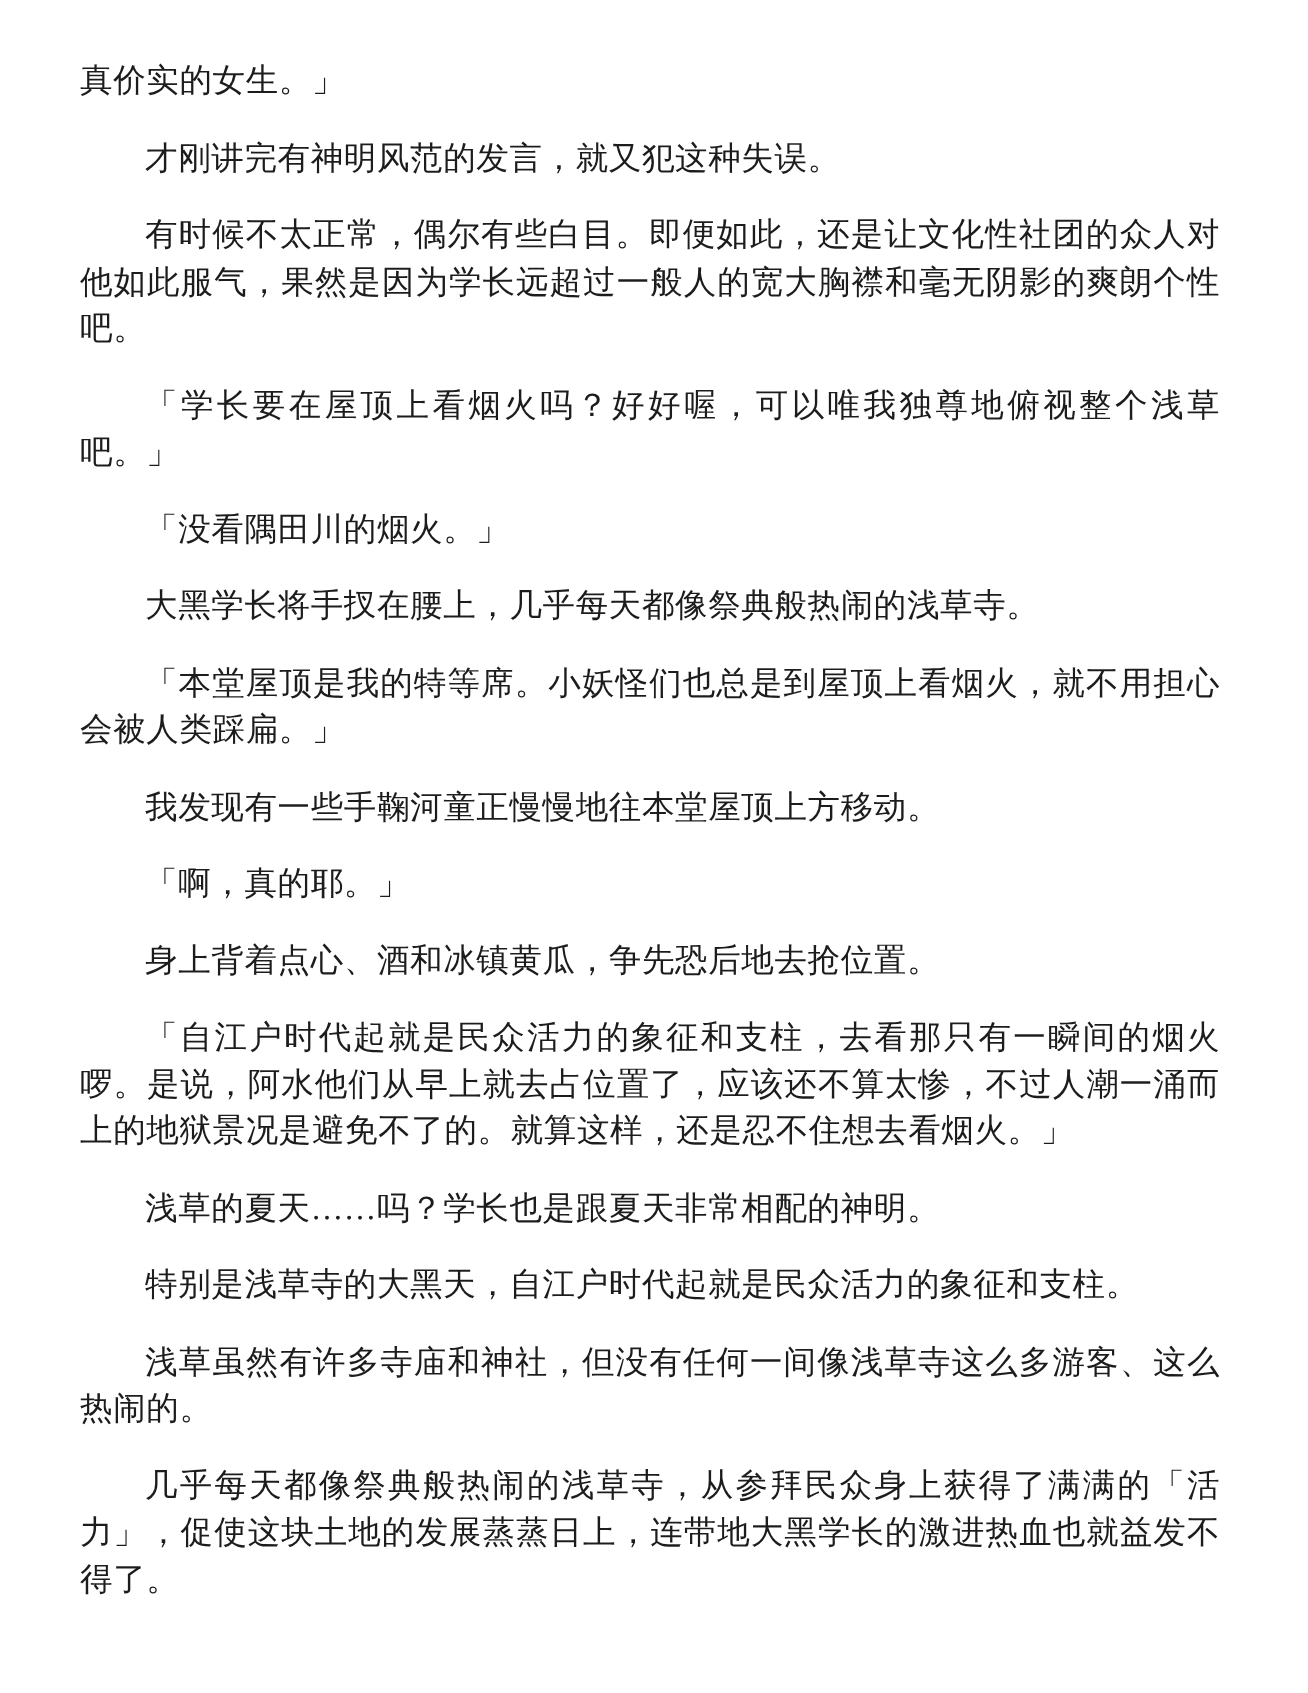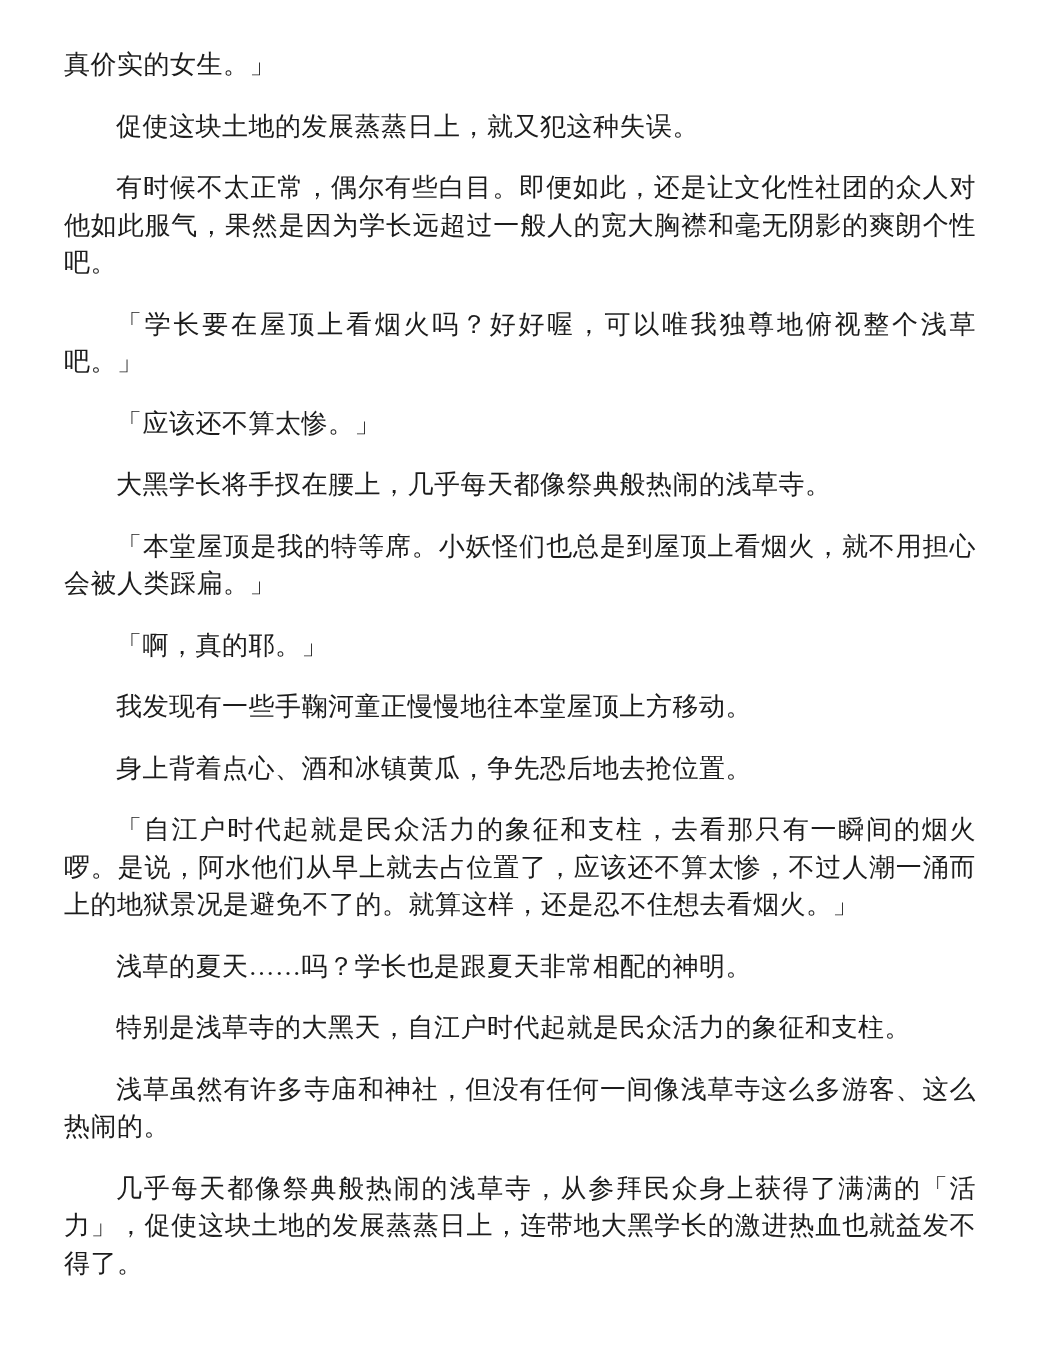--- a/index.html
+++ b/index.html
@@ -36,28 +36,28 @@
   p.para.no-indent {
     text-indent: 0;
   }
 </style>
 </head>
 <body style="background: rgb(255, 255, 255);">
 
 <div class="page">
   <div class="content" style="color: rgb(28, 28, 28);">
       <p class="para no-indent">真价实的女生。」</p>
-      <p class="para">促使这块土地的发展蒸蒸日上，就又犯这种失误。</p>
+      <p class="para">才刚讲完有神明风范的发言，就又犯这种失误。</p>
       <p class="para">有时候不太正常，偶尔有些白目。即便如此，还是让文化性社团的众人对他如此服气，果然是因为学长远超过一般人的宽大胸襟和毫无阴影的爽朗个性吧。</p>
       <p class="para">「学长要在屋顶上看烟火吗？好好喔，可以唯我独尊地俯视整个浅草吧。」</p>
-      <p class="para">「应该还不算太惨。」</p>
+      <p class="para">「没看隅田川的烟火。」</p>
       <p class="para">大黑学长将手扠在腰上，几乎每天都像祭典般热闹的浅草寺。</p>
       <p class="para">「本堂屋顶是我的特等席。小妖怪们也总是到屋顶上看烟火，就不用担心会被人类踩扁。」</p>
+      <p class="para">我发现有一些手鞠河童正慢慢地往本堂屋顶上方移动。</p>
       <p class="para">「啊，真的耶。」</p>
-      <p class="para">我发现有一些手鞠河童正慢慢地往本堂屋顶上方移动。</p>
       <p class="para">身上背着点心、酒和冰镇黄瓜，争先恐后地去抢位置。</p>
       <p class="para">「自江户时代起就是民众活力的象征和支柱，去看那只有一瞬间的烟火啰。是说，阿水他们从早上就去占位置了，应该还不算太惨，不过人潮一涌而上的地狱景况是避免不了的。就算这样，还是忍不住想去看烟火。」</p>
       <p class="para">浅草的夏天……吗？学长也是跟夏天非常相配的神明。</p>
       <p class="para">特别是浅草寺的大黑天，自江户时代起就是民众活力的象征和支柱。</p>
       <p class="para">浅草虽然有许多寺庙和神社，但没有任何一间像浅草寺这么多游客、这么热闹的。</p>
       <p class="para">几乎每天都像祭典般热闹的浅草寺，从参拜民众身上获得了满满的「活力」，促使这块土地的发展蒸蒸日上，连带地大黑学长的激进热血也就益发不得了。</p>
     </div>
 </div>
 
 </body></html>

